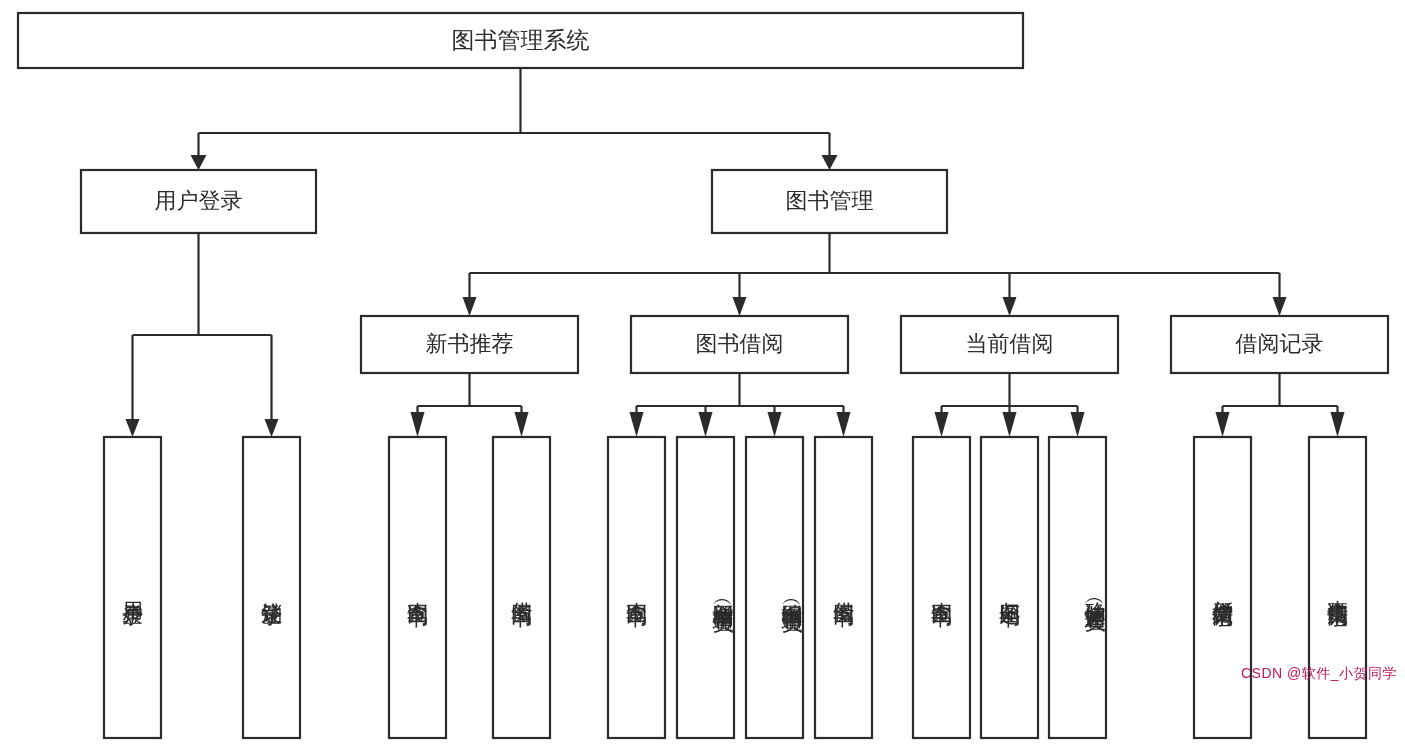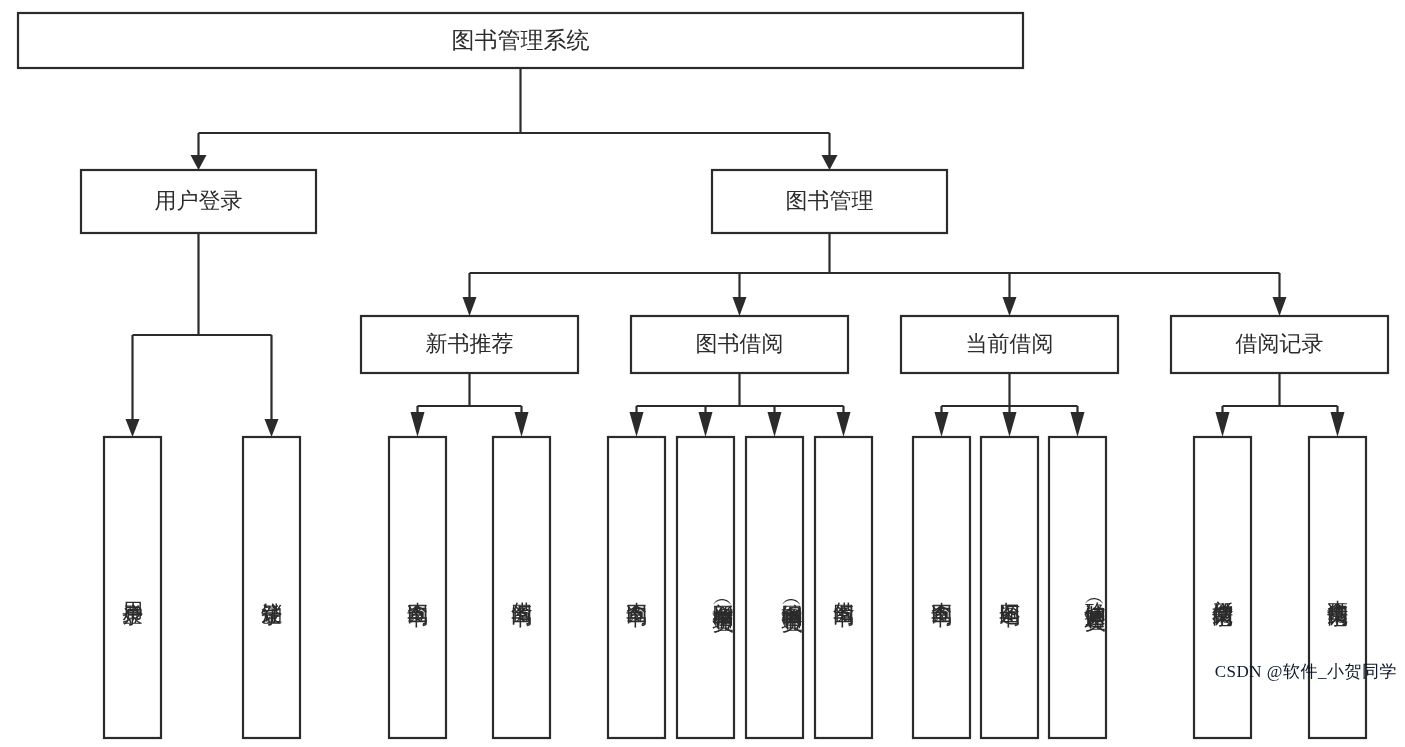--- a/index.html
+++ b/index.html
@@ -65,23 +65,23 @@
     white-space: nowrap;
     display: flex;
     align-items: center;
     justify-content: center;
     pointer-events: none;
   }
   #watermark {
     position: absolute;
     right: 8px;
     bottom: 6px;
-    font-family: Liberation Serif, serif;
-    font-size: 17px;
-    color: #0f172a;
+    font-family: Liberation Sans, sans-serif;
+    font-size: 14px;
+    color: #be185d;
     white-space: nowrap;
     letter-spacing: 0.5px;
   }
 </style>
 </head>
 <body>
 
 <div id="diagram-root">
 
   <svg id="diagram-svg" viewBox="0 0 1405 747">

